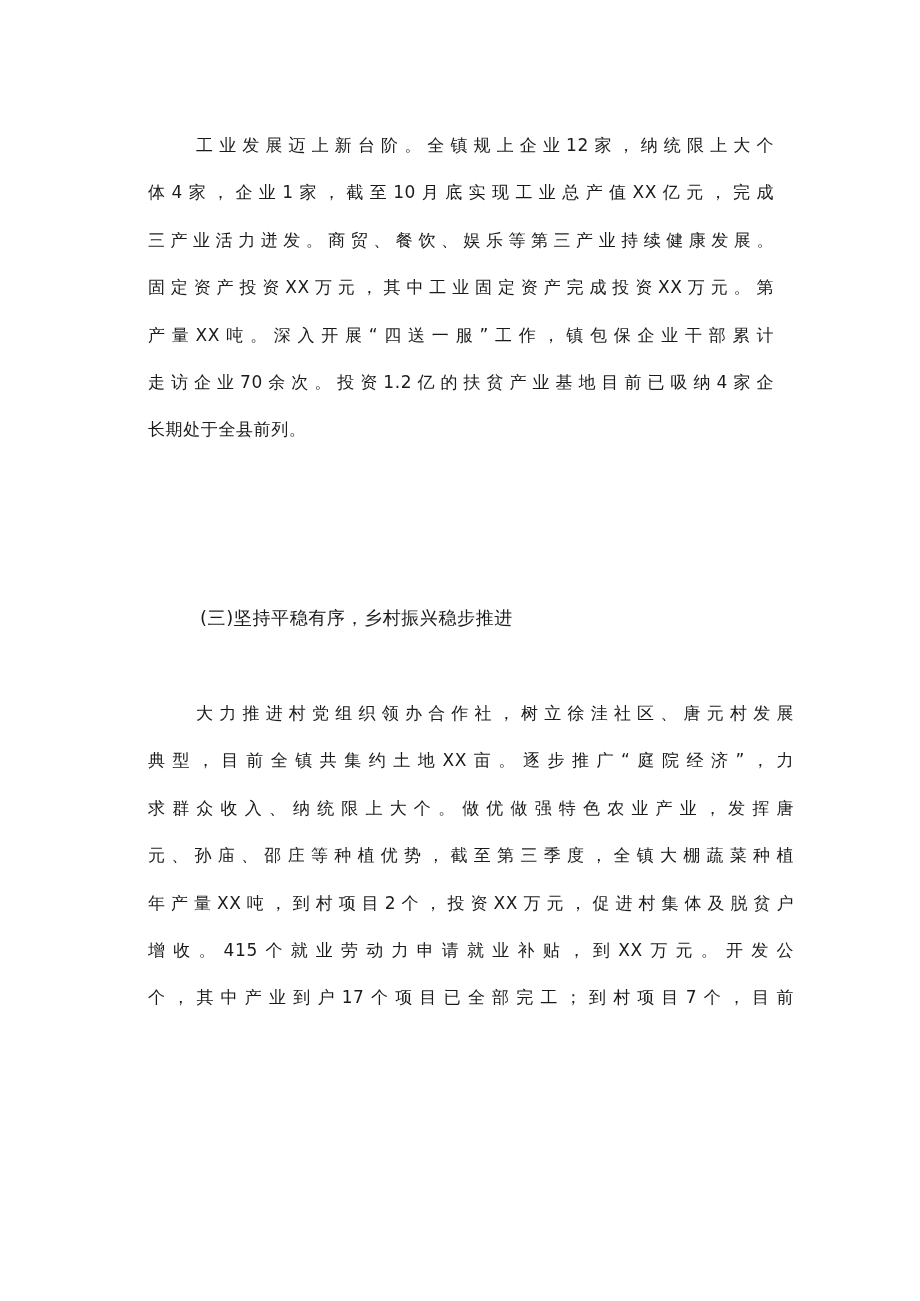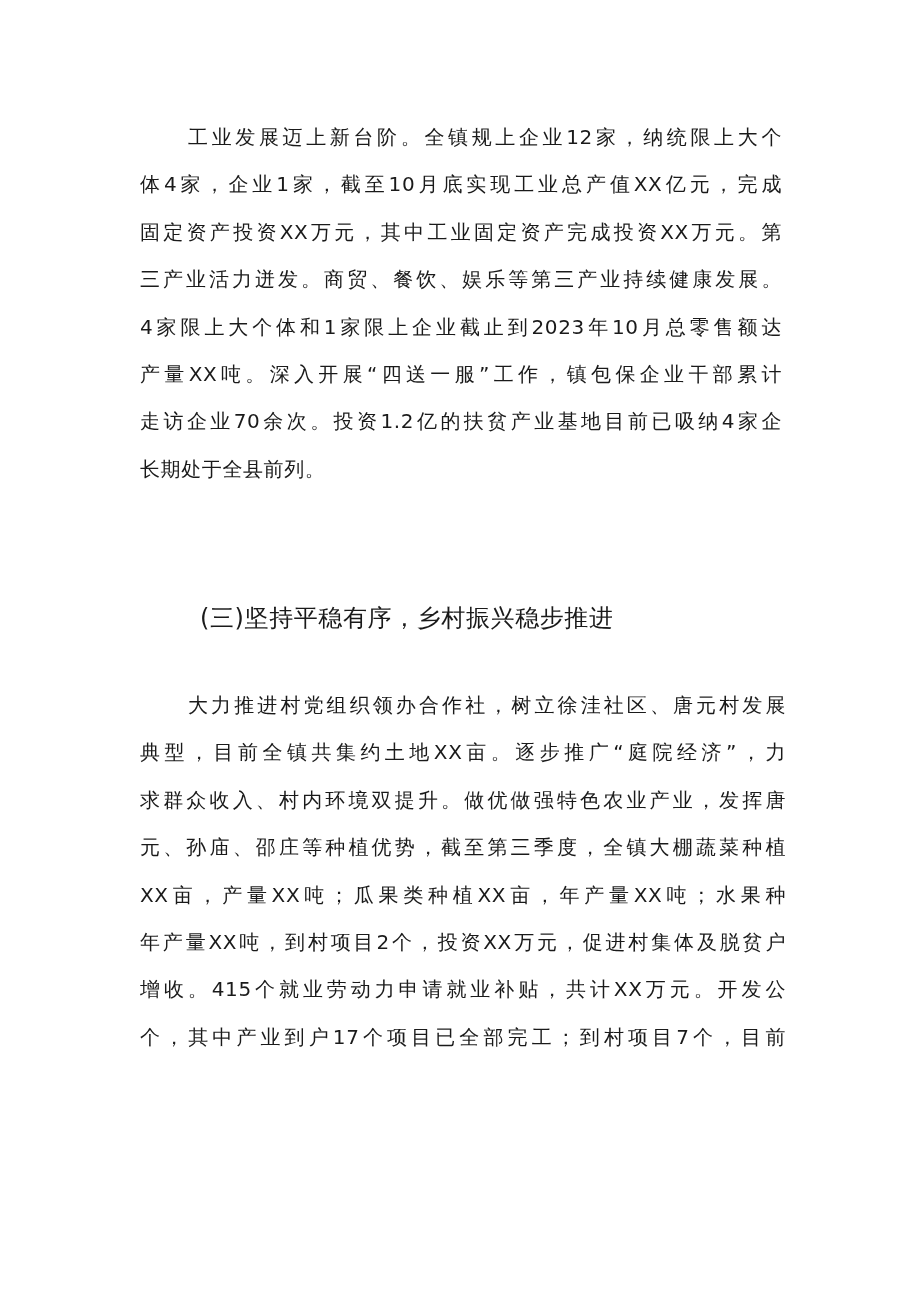--- a/index.html
+++ b/index.html
@@ -15,22 +15,22 @@
       font-family: "DejaVu Sans", "Liberation Sans", sans-serif;
       color: #1a1a1a;
     }
     .page {
       position: absolute;
       left: 138px;
       top: 112px;
       width: 646px;
     }
     .para {
-      margin: 2px;
-      font-size: 20px;
+      margin: 10px;
+      font-size: 17px;
       line-height: 47.4px;
       letter-spacing: 0.6px;
       text-align: justify;
       text-align-last: left;
     }
     .line {
       display: block;
       white-space: nowrap;
       text-align-last: justify;
       text-align: justify;
@@ -39,55 +39,53 @@
     .line.last {
       text-align-last: left;
     }
     .indent {
       padding-left: 48px;
     }
     .heading {
       position: absolute;
       left: 200px;
       top: 598px;
-      font-size: 24px;
+      font-size: 18px;
       line-height: 40px;
       letter-spacing: 0.6px;
       margin: 0;
       white-space: nowrap;
     }
     #para-2 {
       position: absolute;
       left: 0;
       top: 568px;
       width: 646px;
     }
   </style>
 </head>
 <body>
 
 <div class="page">
 
   <div class="para" id="para-1">
     <span class="line indent">工业发展迈上新台阶。全镇规上企业12家，纳统限上大个</span>
     <span class="line">体4家，企业1家，截至10月底实现工业总产值XX亿元，完成</span>
+    <span class="line">三产业活力迸发。商贸、餐饮、娱乐等第三产业持续健康发展。</span>
     <span class="line">固定资产投资XX万元，其中工业固定资产完成投资XX万元。第</span>
-    <span class="line">三产业活力迸发。商贸、餐饮、娱乐等第三产业持续健康发展。</span>
-    <span class="line">4家限上大个体和1家限上企业截止到2023年10月总零售额达</span>
     <span class="line">产量XX吨。深入开展“四送一服”工作，镇包保企业干部累计</span>
     <span class="line">走访企业70余次。投资1.2亿的扶贫产业基地目前已吸纳4家企</span>
     <span class="line last">长期处于全县前列。</span>
   </div>
 
   <div class="para" id="para-2">
     <span class="line indent">大力推进村党组织领办合作社，树立徐洼社区、唐元村发展</span>
     <span class="line">典型，目前全镇共集约土地XX亩。逐步推广“庭院经济”，力</span>
-    <span class="line">求群众收入、村内环境双提升。做优做强特色农业产业，发挥唐</span>
+    <span class="line">求群众收入、纳统限上大个。做优做强特色农业产业，发挥唐</span>
     <span class="line">元、孙庙、邵庄等种植优势，截至第三季度，全镇大棚蔬菜种植</span>
-    <span class="line">XX亩，产量XX吨；瓜果类种植XX亩，年产量XX吨；水果种</span>
     <span class="line">年产量XX吨，到村项目2个，投资XX万元，促进村集体及脱贫户</span>
-    <span class="line">增收。415个就业劳动力申请就业补贴，共计XX万元。开发公</span>
+    <span class="line">增收。415个就业劳动力申请就业补贴，到XX万元。开发公</span>
     <span class="line">个，其中产业到户17个项目已全部完工；到村项目7个，目前</span>
   </div>
 
 </div>
 
 <h3 class="heading" style="font-weight: normal;">(三)坚持平稳有序，乡村振兴稳步推进</h3>
 
 </body></html>

